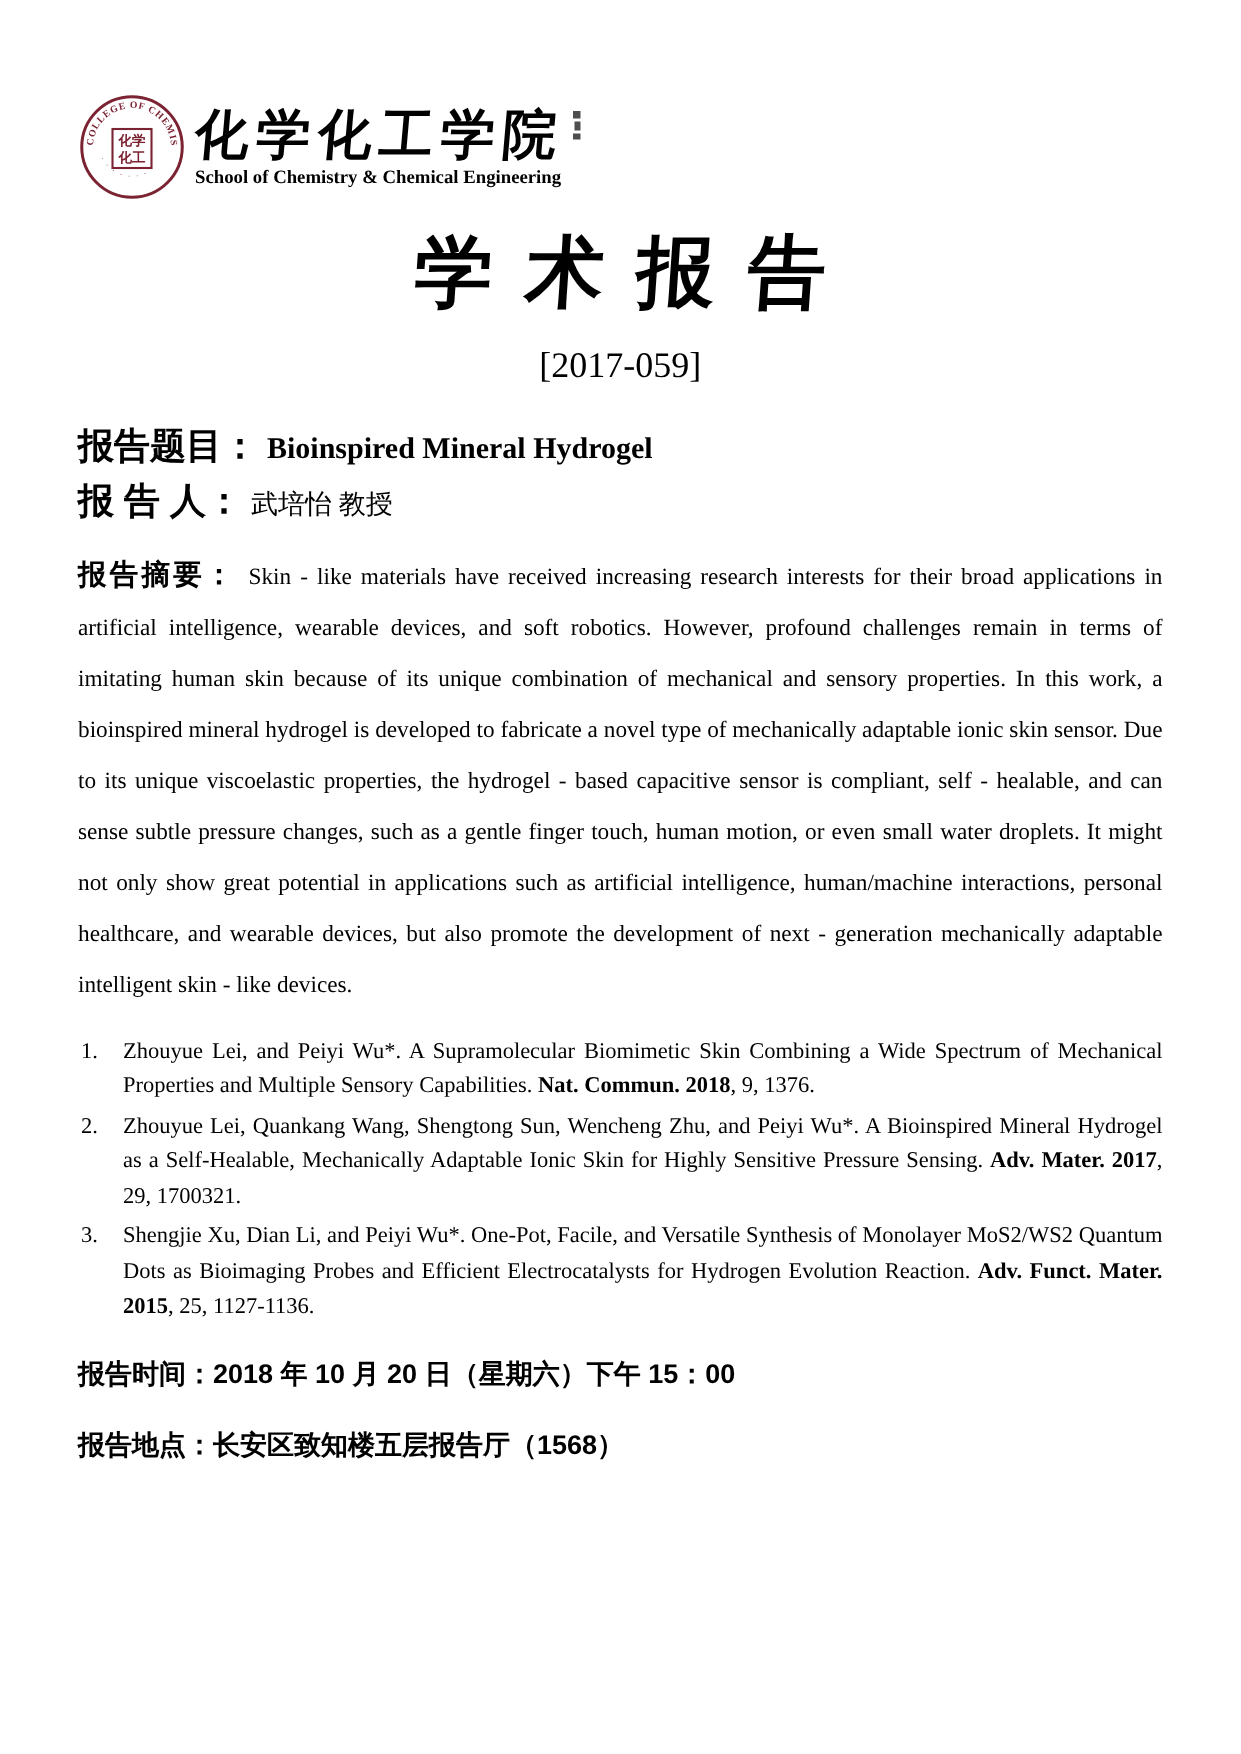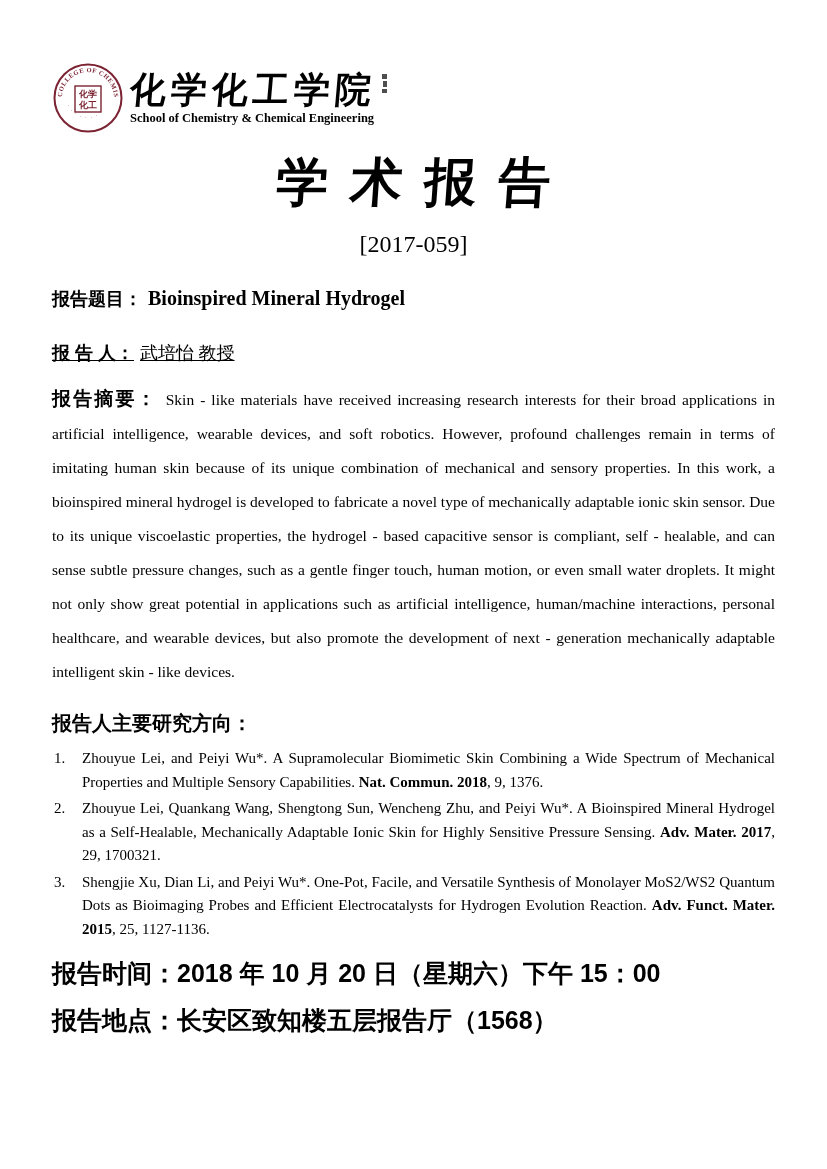--- a/index.html
+++ b/index.html
@@ -53,26 +53,26 @@
     text-indent: 22px; 
     transform: skewX(-4deg);
     font-family: "Liberation Serif", serif;
   }
   .doc-number { margin-top: 16px; text-align: center; font-size: 24px; line-height: 28px; }
 
   
   .cn-label {
     font-family: "Liberation Sans", sans-serif;
     font-weight: bold;
-    font-size: 18px;
+    font-size: 24px;
     white-space: pre;
   }
   .row { line-height: 30px; }
   .row-title { margin-top: 25px; }
-  .row-speaker { margin-top: 23px; text-decoration: underline; }
+  .row-speaker { margin-top: 4px; }
   .title-en { font-family: "Liberation Serif", serif; font-weight: bold; font-size: 20px; margin-left: 6px; }
   .speaker-name { font-size: 18px; margin-left: 6px; }
   .credential-line { margin-top: 10px; padding-left: 78px; font-size: 18px; line-height: 28px; }
   .email-line { margin-top: 8px; padding-left: 91px; font-size: 15px; line-height: 22px; }
   .email-link { color: #0000cc; text-decoration: underline; cursor: pointer; }
   .email-sep { color: #0000cc; }
 
   
   .abstract { margin-top: 14px; text-align: justify; font-size: 15.5px; line-height: 34px; }
   .abstract .cn-label { font-size: 19px; margin-right: 8px; font-family: Liberation Mono, monospace; }
@@ -87,21 +87,21 @@
   }
   .direction-line { margin-top: 10px; padding-left: 28px; font-size: 17.5px; line-height: 28px; }
 
   
   .ref-list { margin: 8px 0 0 0; padding: 0; list-style: none; }
   .ref-item { position: relative; padding-left: 30px; text-align: justify; font-size: 15px; line-height: 23.5px; margin-top: 3px; }
   .ref-num { position: absolute; left: 2px; top: 0; }
   .journal { font-weight: bold; }
 
   
-  .schedule-row { margin-top: 17px; font-family: "Liberation Sans", sans-serif; font-weight: bold; font-size: 25px; line-height: 30px; }
+  .schedule-row { margin-top: 17px; font-family: "Liberation Sans", sans-serif; font-weight: bold; font-size: 18px; line-height: 30px; }
   .schedule-row .sched-value { font-family: "Liberation Sans", sans-serif; }
 
   
   .seal-arc { font-family: "Liberation Serif", serif; font-size: 6.4px; font-weight: bold; letter-spacing: .6px; }
   .seal-emblem-text { font-family: "Liberation Serif", serif; font-weight: bold; font-size: 9px; }
   .seal-bottom { font-size: 5px; letter-spacing: 1.5px; }
 </style>
 </head>
 <body>
 
@@ -142,21 +142,20 @@
     <span class="cn-label">报告题目：</span><span class="title-en">Bioinspired Mineral Hydrogel</span>
   </div>
   <div class="row row-speaker">
     <span class="cn-label">报 告 人：</span><span class="speaker-name">武培怡 教授</span>
   </div>
 
   <p class="abstract">
     <span class="cn-label">报告摘要：</span><span>Skin - like materials have received increasing research interests for their broad applications in artificial intelligence, wearable devices, and soft robotics. However, profound challenges remain in terms of imitating human skin because of its unique combination of mechanical and sensory properties. In this work, a bioinspired mineral hydrogel is developed to fabricate a novel type of mechanically adaptable ionic skin sensor. Due to its unique viscoelastic properties, the hydrogel - based capacitive sensor is compliant, self - healable, and can sense subtle pressure changes, such as a gentle finger touch, human motion, or even small water droplets. It might not only show great potential in applications such as artificial intelligence, human/machine interactions, personal healthcare, and wearable devices, but also promote the development of next - generation mechanically adaptable intelligent skin - like devices.</span>
   </p>
 
-  <div class="section-heading">报告人主要研究方向：</div>
 
   <ol class="ref-list">
     <li class="ref-item">
       <span class="ref-num">1.</span><span>Zhouyue Lei, and Peiyi Wu*. A Supramolecular Biomimetic Skin Combining a Wide Spectrum of Mechanical Properties and Multiple Sensory Capabilities. </span><span class="journal">Nat. Commun. 2018</span><span>, 9, 1376.</span>
     </li>
     <li class="ref-item">
       <span class="ref-num">2.</span><span>Zhouyue Lei, Quankang Wang, Shengtong Sun, Wencheng Zhu, and Peiyi Wu*. A Bioinspired Mineral Hydrogel as a Self-Healable, Mechanically Adaptable Ionic Skin for Highly Sensitive Pressure Sensing. </span><span class="journal">Adv. Mater. 2017</span><span>, 29, 1700321.</span>
     </li>
     <li class="ref-item">
       <span class="ref-num">3.</span><span>Shengjie Xu, Dian Li, and Peiyi Wu*. One-Pot, Facile, and Versatile Synthesis of Monolayer MoS2/WS2 Quantum Dots as Bioimaging Probes and Efficient Electrocatalysts for Hydrogen Evolution Reaction. </span><span class="journal">Adv. Funct. Mater. 2015</span><span>, 25, 1127-1136.</span>

